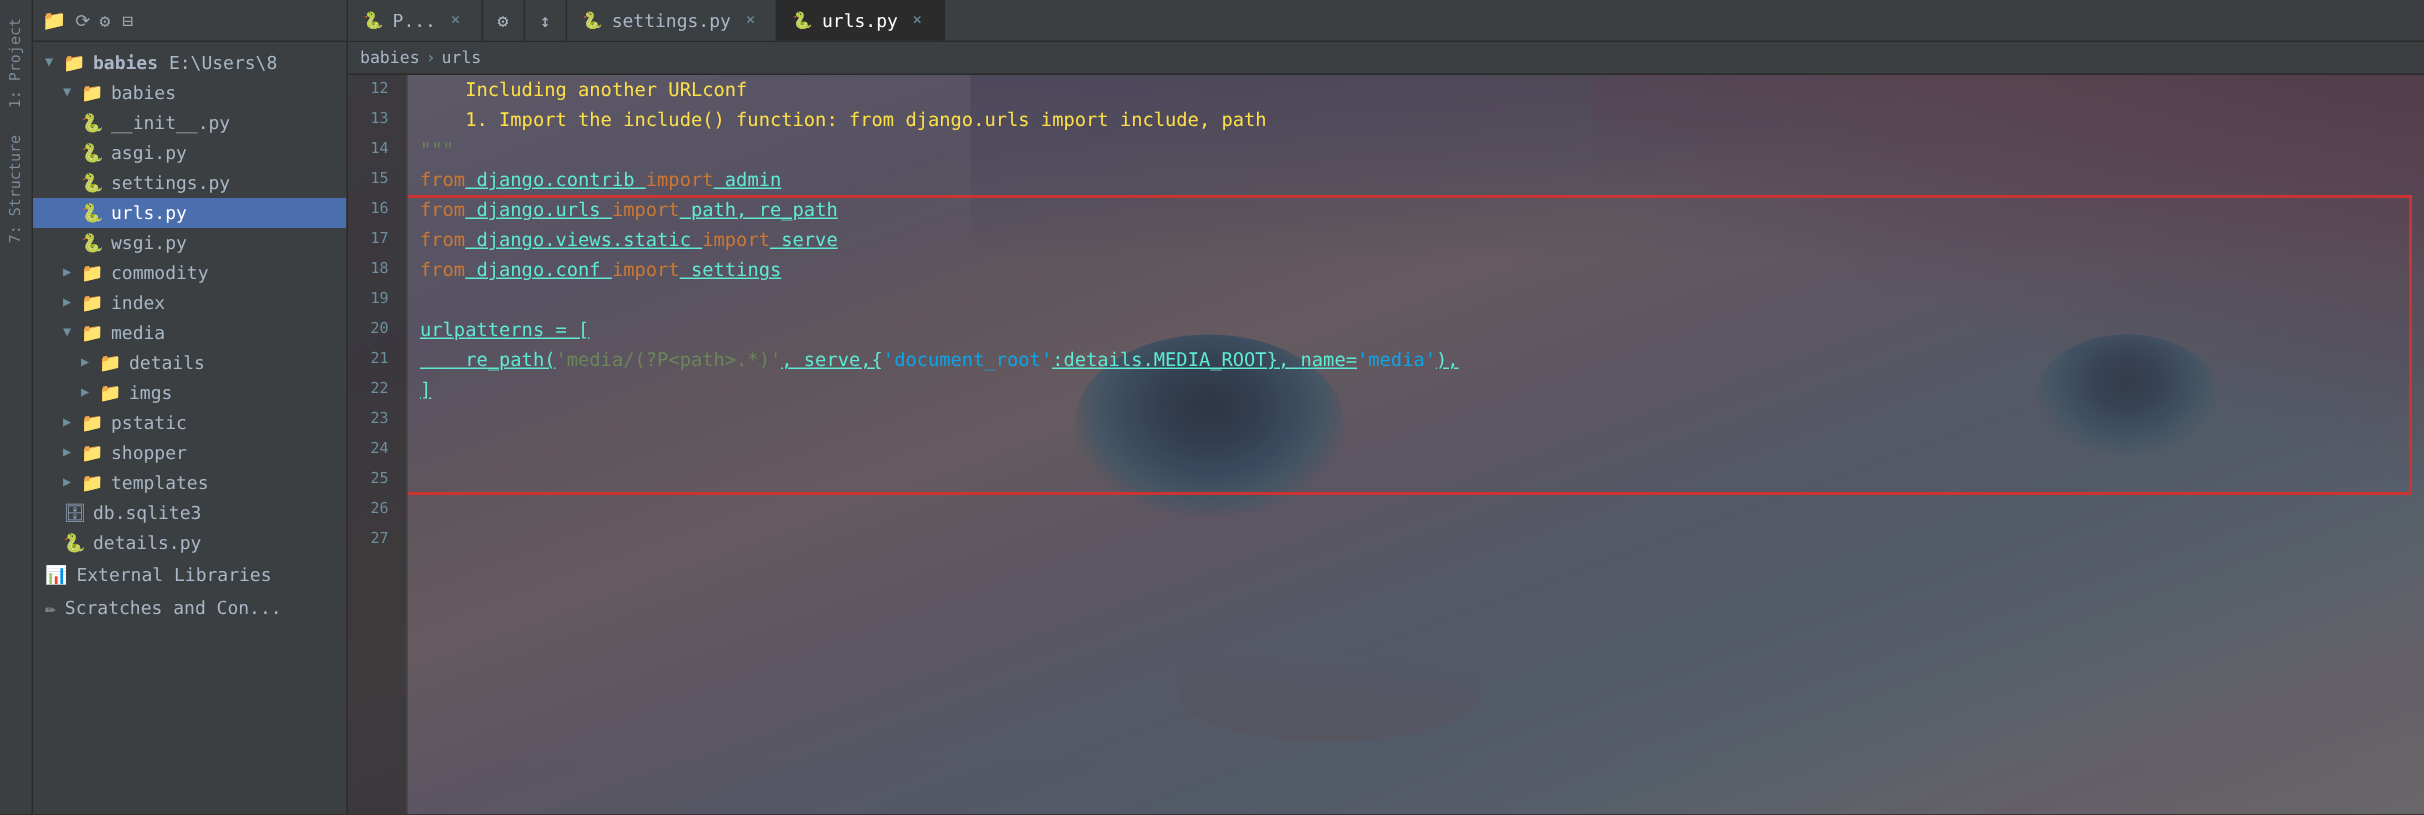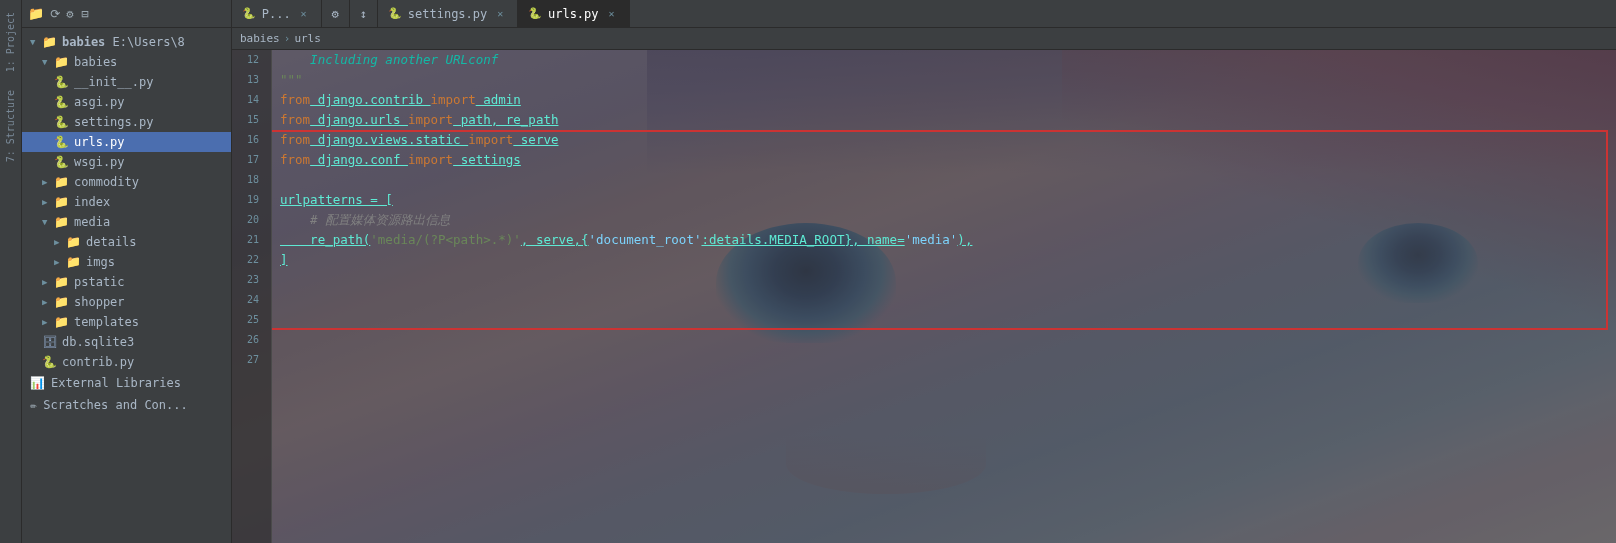--- a/index.html
+++ b/index.html
@@ -250,22 +250,22 @@
       z-index: 5;
       pointer-events: none;
       background: transparent;
     }
 
     
     .kw { color: #cc7832; font-style: normal; }
     .str { color: #6a8759; }
     .comment { color: #808080; font-style: italic; }
     .normal { color: #5eead4; text-decoration: underline; }
-    .italic-comment { color: #14b8a6; font-style: italic; }
-    .hl-key { color: #7dd3fc; }
+    .italic-comment { color: #fde047; }
+    .hl-key { color: #0ea5e9; }
 
     .sidebar-bottom-item {
       display: flex;
       align-items: center;
       padding: 4px 8px;
       color: #a9b7c6;
       cursor: pointer;
       gap: 6px;
     }
   </style>
@@ -377,21 +377,21 @@
       <span>templates</span>
     </div>
 
     <div class="tree-item tree-indent-2">
       <span class="tree-icon" style="color:#8fa8c8">🗄</span>
       <span>db.sqlite3</span>
     </div>
 
     <div class="tree-item tree-indent-2">
       <span class="tree-icon" style="color:#5f9cf0">🐍</span>
-      <span>contrib.py</span>
+      <span>details.py</span>
     </div>
 
     <div class="sidebar-bottom-item">
       <span style="color:#9aa7b0">📊</span>
       <span>External Libraries</span>
     </div>
 
     <div class="sidebar-bottom-item">
       <span style="color:#9aa7b0">✏</span>
       <span>Scratches and Con...</span>
@@ -470,20 +470,23 @@
       <div class="code-background"></div>
 
       <div class="highlight-box" style="top: 80px; left: -4px; right: 8px; height: 200px; border: 2px solid #cc3333;"></div>
 
       <div class="code-lines">
 
         <div class="code-line">
           <span class="italic-comment">&nbsp;&nbsp;&nbsp;&nbsp;Including another URLconf</span>
         </div>
 
+        <div class="code-line">
+          <span class="italic-comment">&nbsp;&nbsp;&nbsp;&nbsp;1. Import the include() function: from django.urls import include, path</span>
+        </div>
 
 
         <div class="code-line">
           <span class="str">"""</span>
         </div>
 
         <div class="code-line">
           <span class="kw">from</span>
           <span class="normal">&nbsp;django.contrib&nbsp;</span>
           <span class="kw">import</span>
@@ -513,23 +516,20 @@
 
         <div class="code-line">
           <span>&nbsp;</span>
         </div>
 
         <div class="code-line">
           <span class="normal">urlpatterns = [</span>
         </div>
 
 
-        <div class="code-line">
-          <span class="comment">&nbsp;&nbsp;&nbsp;&nbsp;# 配置媒体资源路出信息</span>
-        </div>
 
         <div class="code-line">
           <span class="normal">&nbsp;&nbsp;&nbsp;&nbsp;re_path(</span>
           <span class="str">'media/(?P&lt;path&gt;.*)'</span>
           <span class="normal">, serve,{</span>
           <span class="hl-key">'document_root'</span>
           <span class="normal">:details.MEDIA_ROOT}, </span>
           <span class="normal">name=</span>
           <span class="hl-key">'media'</span>
           <span class="normal">),</span>

